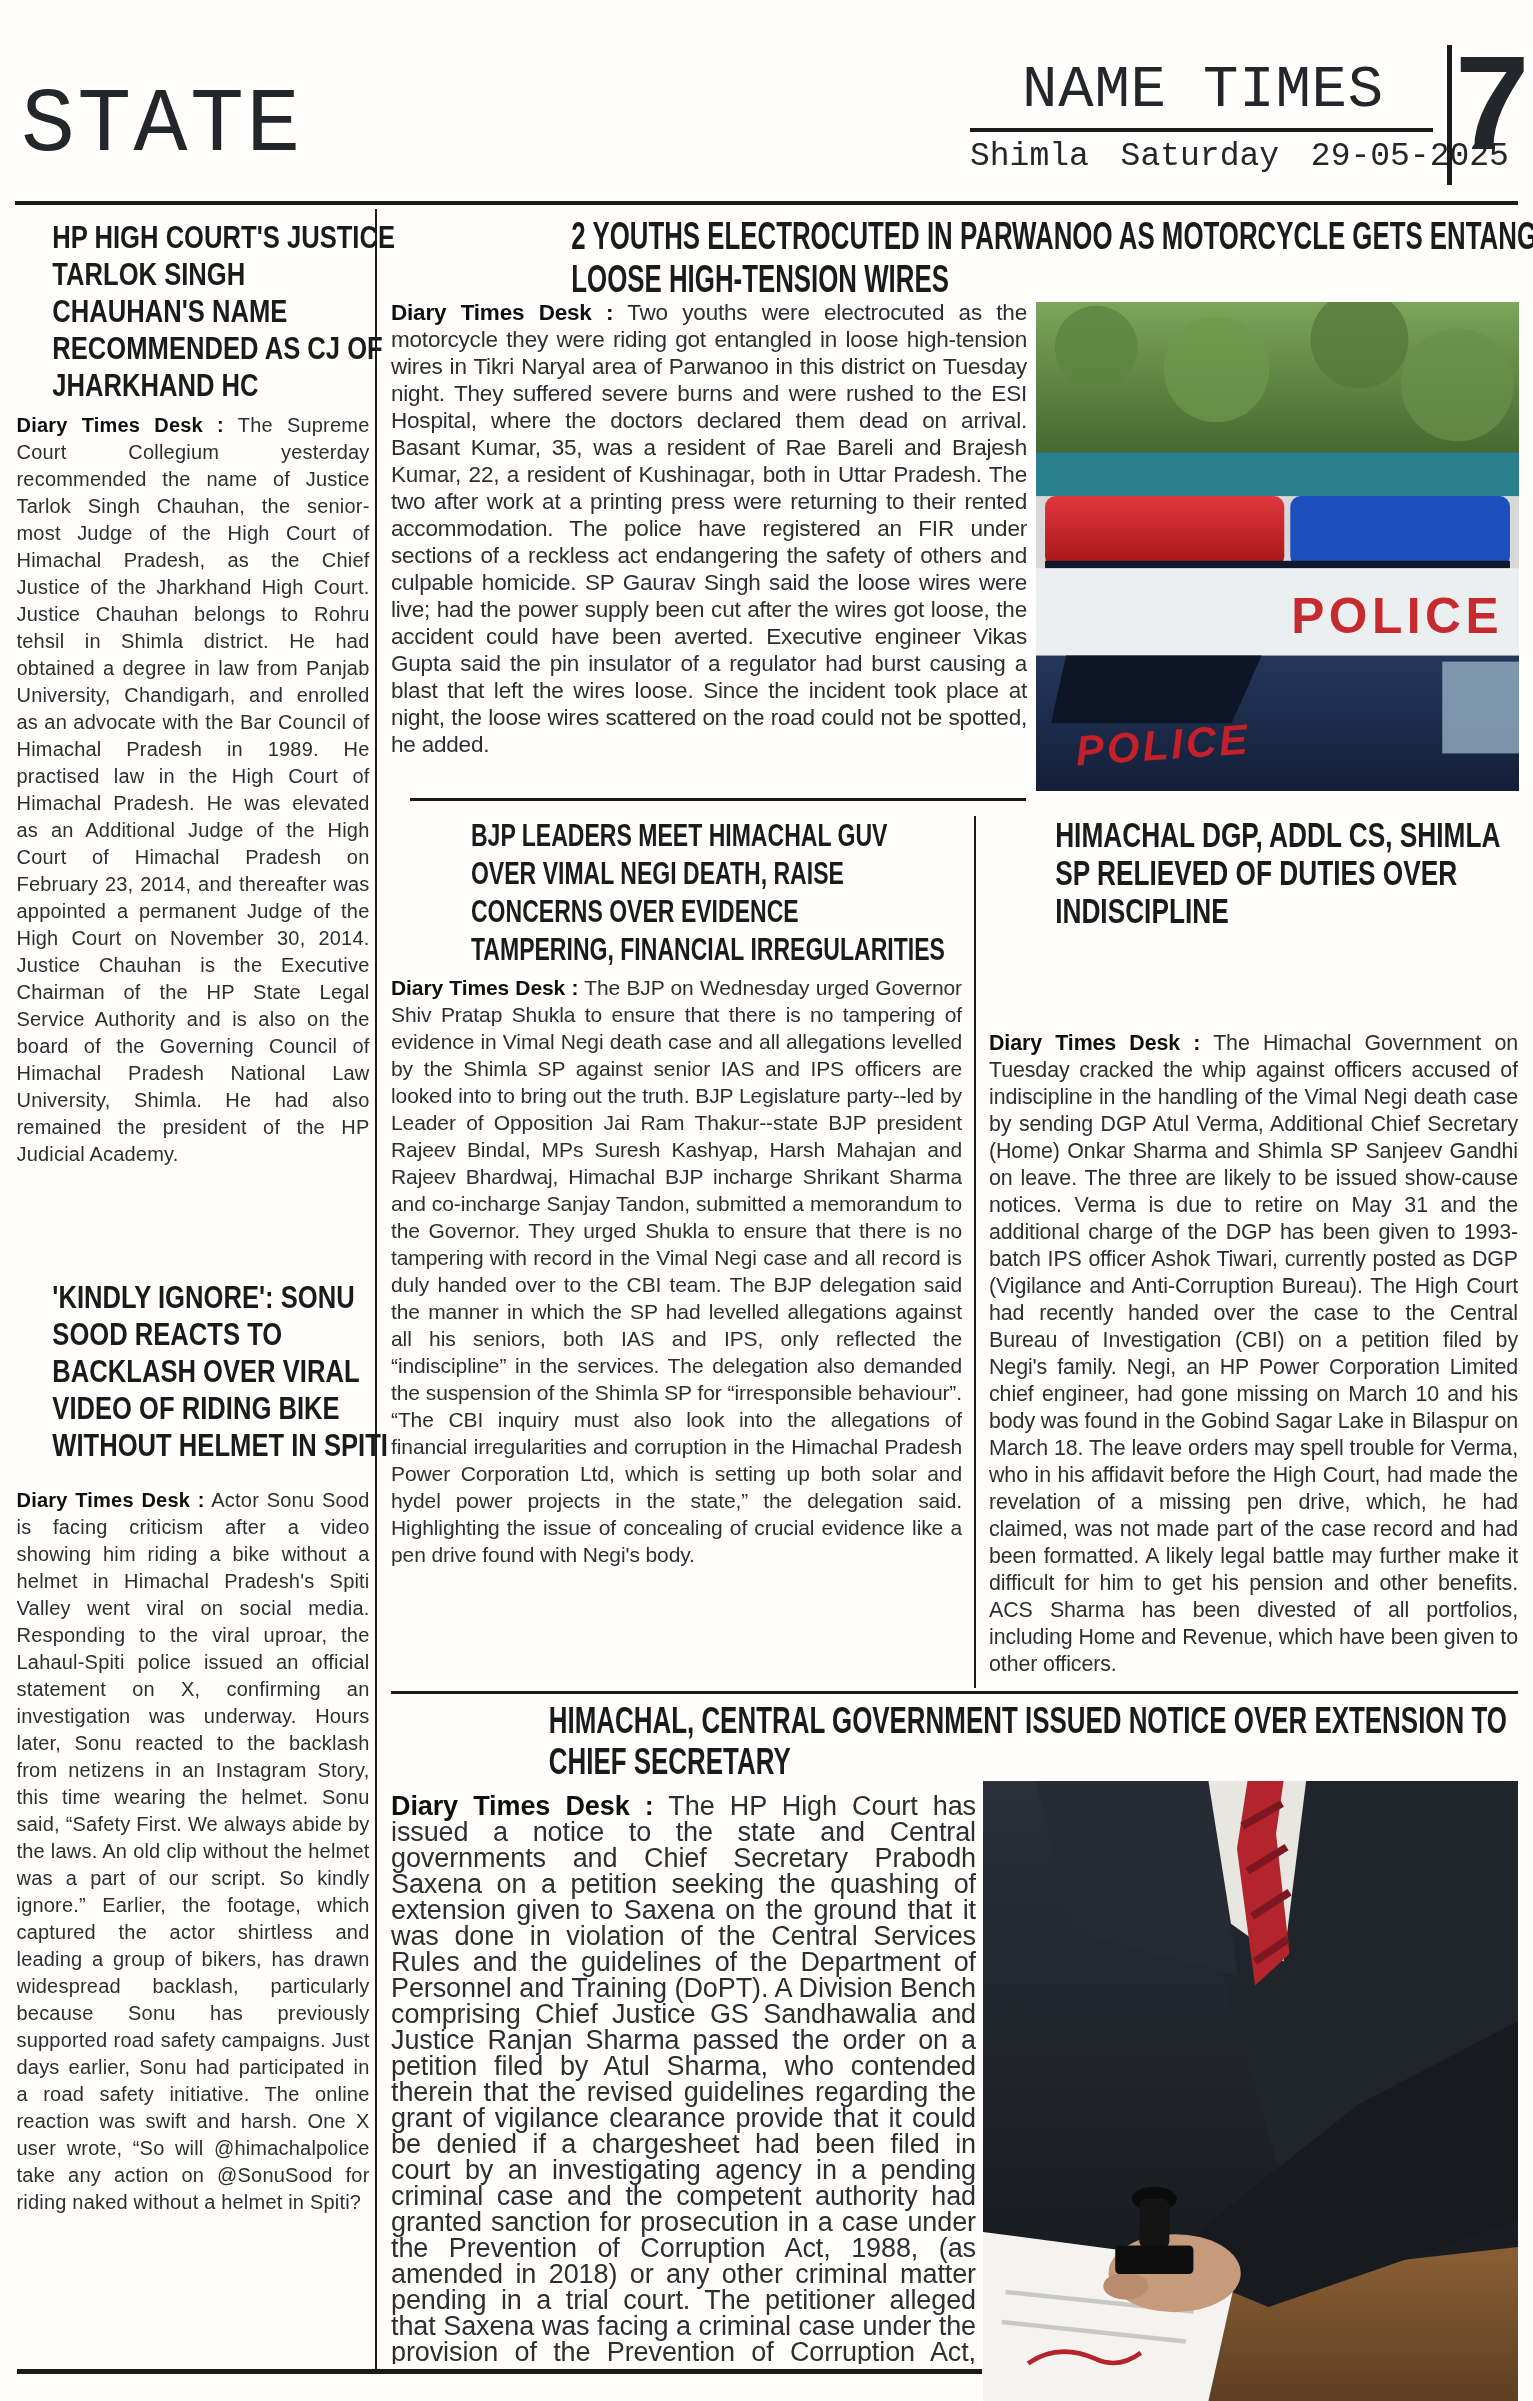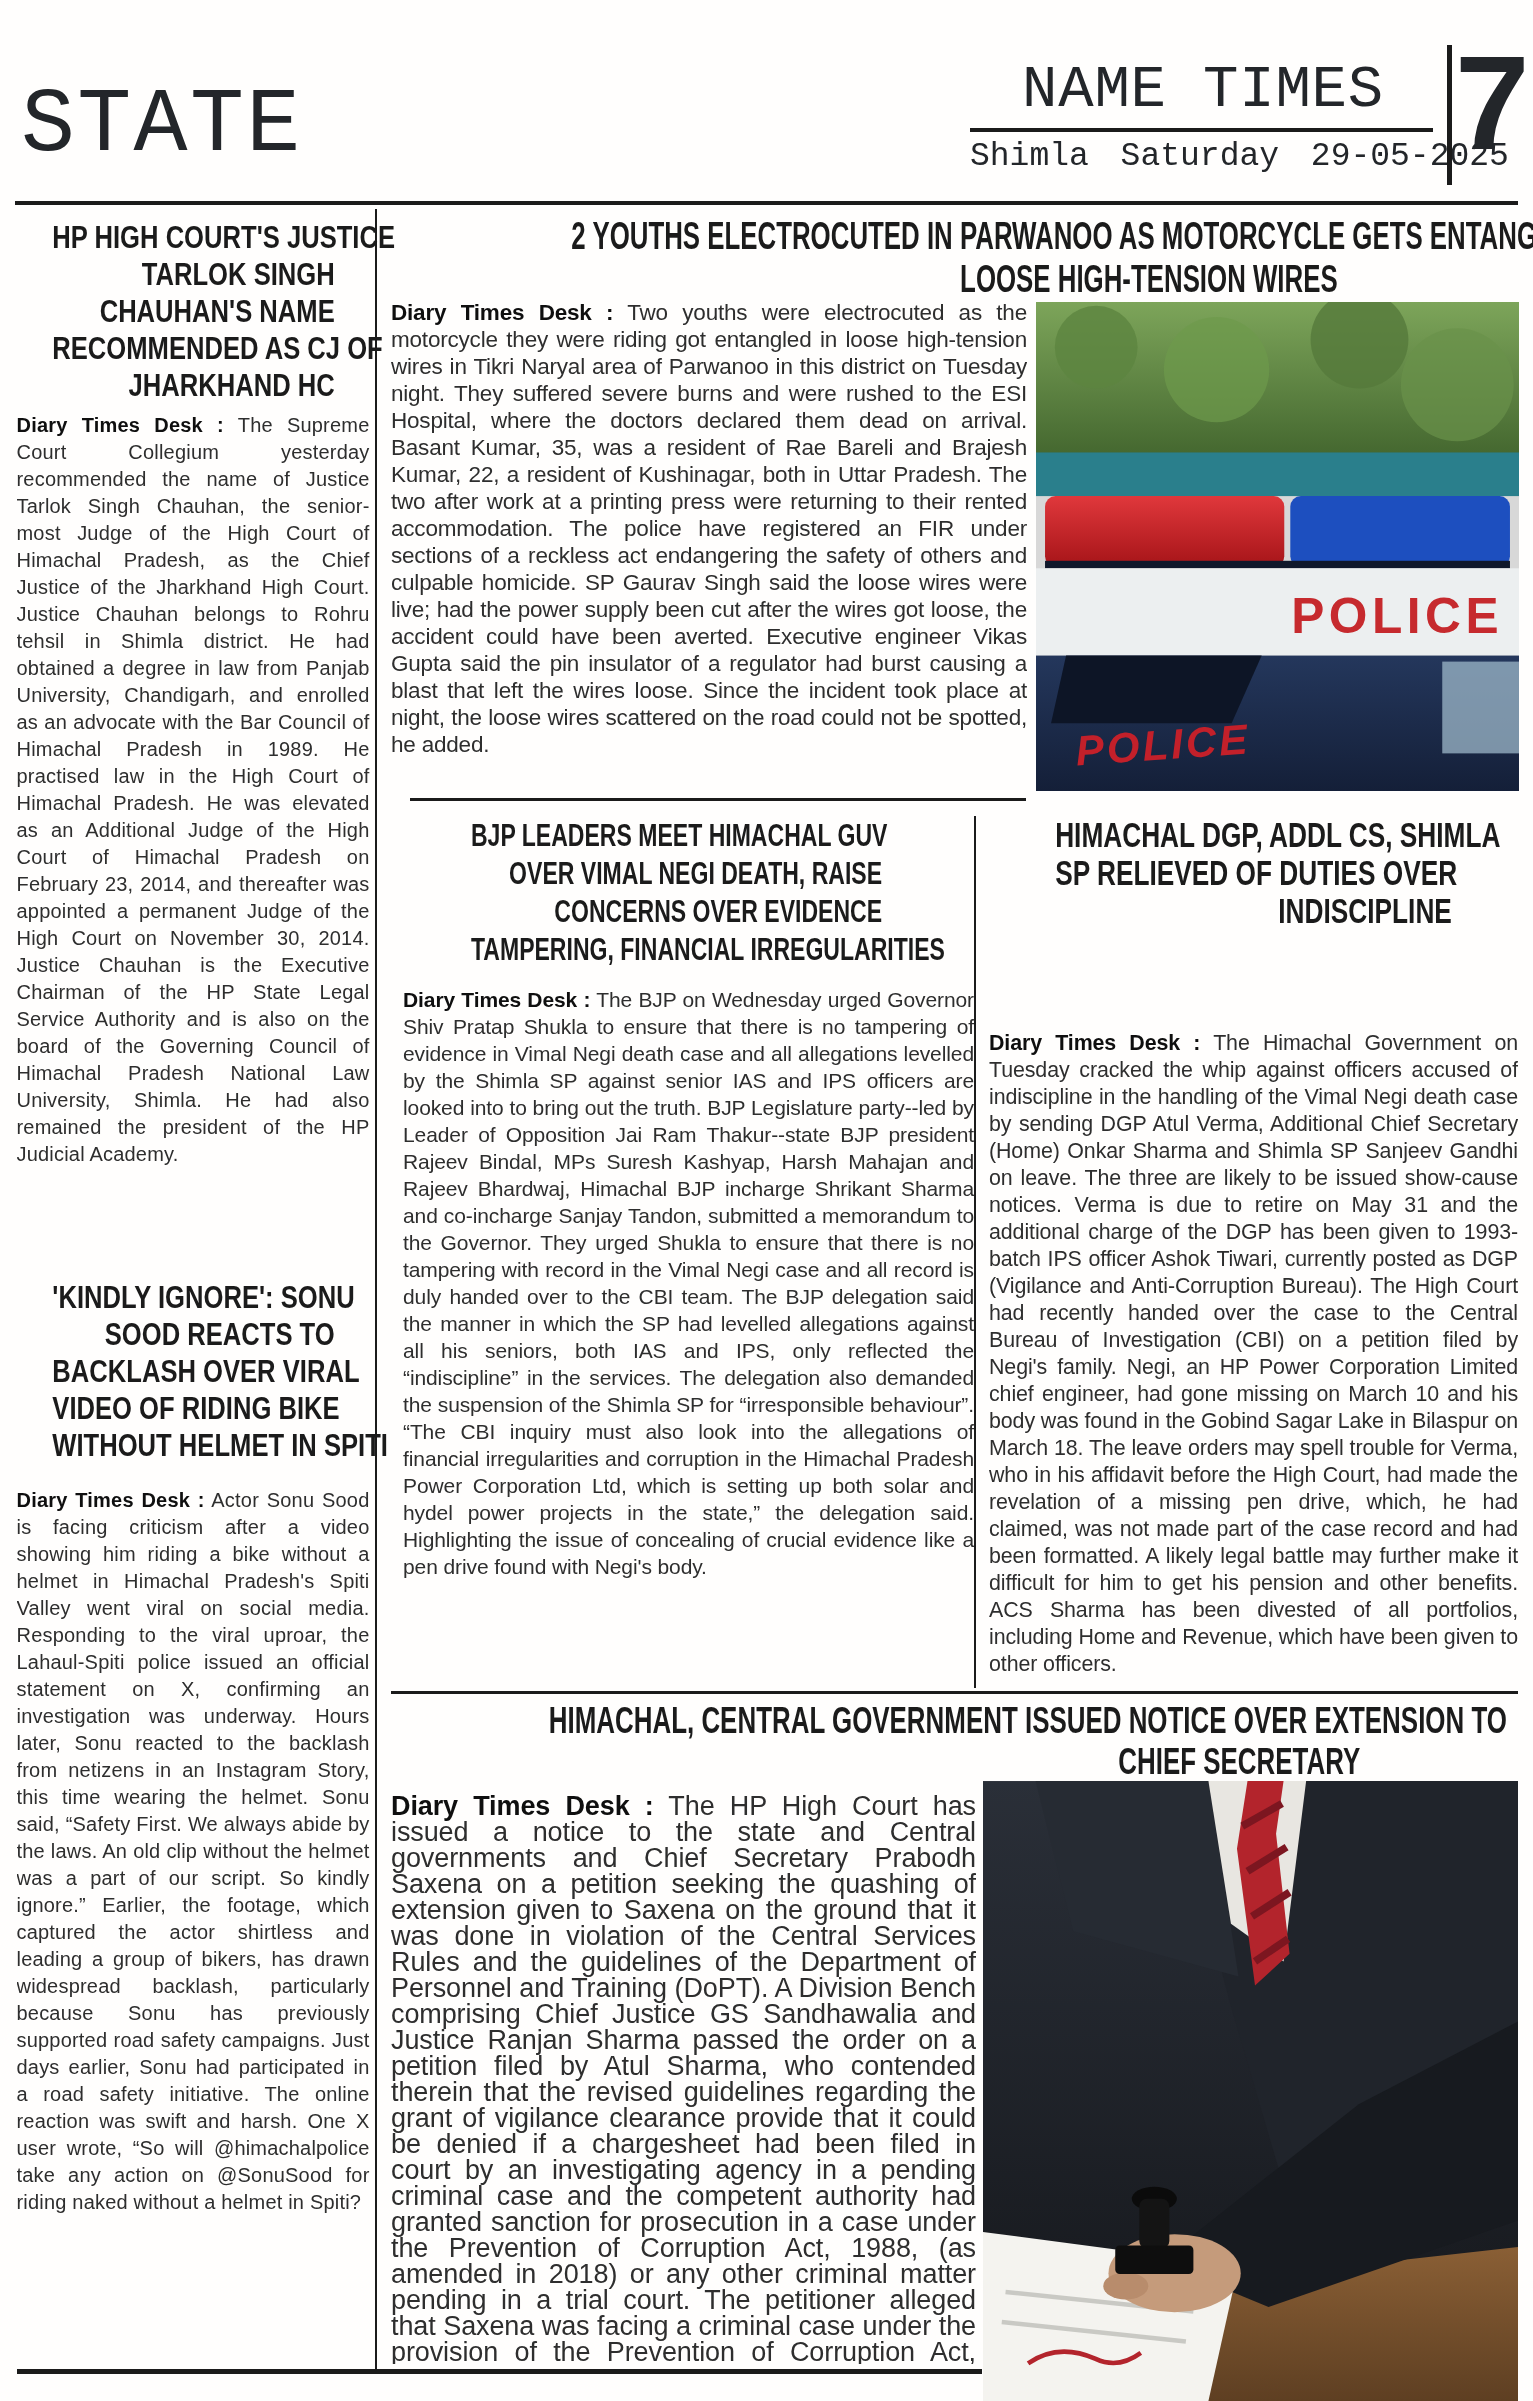--- a/index.html
+++ b/index.html
@@ -1,21 +1,21 @@
 <!DOCTYPE html>
 <html style="font-size:12px"><head>
 <meta charset="utf-8">
 <style>
   html,body{margin:0;padding:0;background:#ffffff;}
   .page{position:relative;width:1533px;height:2401px;background:#fffefd;
         font-family:"Liberation Sans",sans-serif;color:#2d2d2d;overflow:hidden;}
   .rule{position:absolute;background:#1b1b1b;}
   .serif{font-family:Liberation Mono, monospace;}
   
-  .headline{position:absolute;font-weight:700;color:#1b1b1b;text-align:right;}
+  .headline{position:absolute;font-weight:700;color:#1b1b1b;text-align:left;}
   .headline .hl{display:block;white-space:nowrap;transform:scaleX(var(--sx,0.8));transform-origin:50% 50%;}
   .hl-left{font-size:32px;line-height:37px;--sx:0.80;letter-spacing:0px;}
   .hl-c3{font-size:38px;line-height:43px;--sx:0.68;}
   .hl-c4{font-size:32px;line-height:38px;--sx:0.72;}
   .hl-c5{font-size:35px;line-height:38px;--sx:0.75;}
   .hl-c6{font-size:36px;line-height:41px;--sx:0.72;}
   
   .body-text{position:absolute;text-align:justify;color:#2e2e2e;overflow:hidden;}
   .lead{font-weight:700;color:#0f0f0f;}
   .bt-left{font-size:20px;line-height:27px;letter-spacing:0.2px;}
@@ -120,21 +120,21 @@
   </div>
 
   <div class="rule" style="left:410px;top:798px;width:616px;height:3px;"></div>
 
   <div class="headline hl-c4" style="left:391px;top:816px;width:571px;">
     <span class="hl">BJP LEADERS MEET HIMACHAL GUV</span>
     <span class="hl">OVER VIMAL NEGI DEATH, RAISE</span>
     <span class="hl">CONCERNS OVER EVIDENCE</span>
     <span class="hl">TAMPERING, FINANCIAL IRREGULARITIES</span>
   </div>
-  <p class="body-text bt-4" style="left:391px;top:974px;width:571px;max-height:718px;margin:12px;">
+  <p class="body-text bt-4" style="left:391px;top:974px;width:571px;max-height:718px;margin:0;">
     <b class="lead">Diary Times Desk :</b>
     <span>The BJP on Wednesday urged Governor Shiv Pratap Shukla to ensure that there is no tampering of evidence in Vimal Negi death case and all allegations levelled by the Shimla SP against senior IAS and IPS officers are looked into to bring out the truth. BJP Legislature party--led by Leader of Opposition Jai Ram Thakur--state BJP president Rajeev Bindal, MPs Suresh Kashyap, Harsh Mahajan and Rajeev Bhardwaj, Himachal BJP incharge Shrikant Sharma and co-incharge Sanjay Tandon, submitted a memorandum to the Governor. They urged Shukla to ensure that there is no tampering with record in the Vimal Negi case and all record is duly handed over to the CBI team. The BJP delegation said the manner in which the SP had levelled allegations against all his seniors, both IAS and IPS, only reflected the “indiscipline” in the services. The delegation also demanded the suspension of the Shimla SP for “irresponsible behaviour”. “The CBI inquiry must also look into the allegations of financial irregularities and corruption in the Himachal Pradesh Power Corporation Ltd, which is setting up both solar and hydel power projects in the state,” the delegation said. Highlighting the issue of concealing of crucial evidence like a pen drive found with Negi's body.</span>
   </p>
 
   <div class="rule" style="left:974px;top:816px;width:2.3px;height:872px;"></div>
 
   <div class="headline hl-c5" style="left:989px;top:816px;width:529px;">
     <span class="hl">HIMACHAL DGP, ADDL CS, SHIMLA</span>
     <span class="hl">SP RELIEVED OF DUTIES OVER</span>
     <span class="hl">INDISCIPLINE</span>

